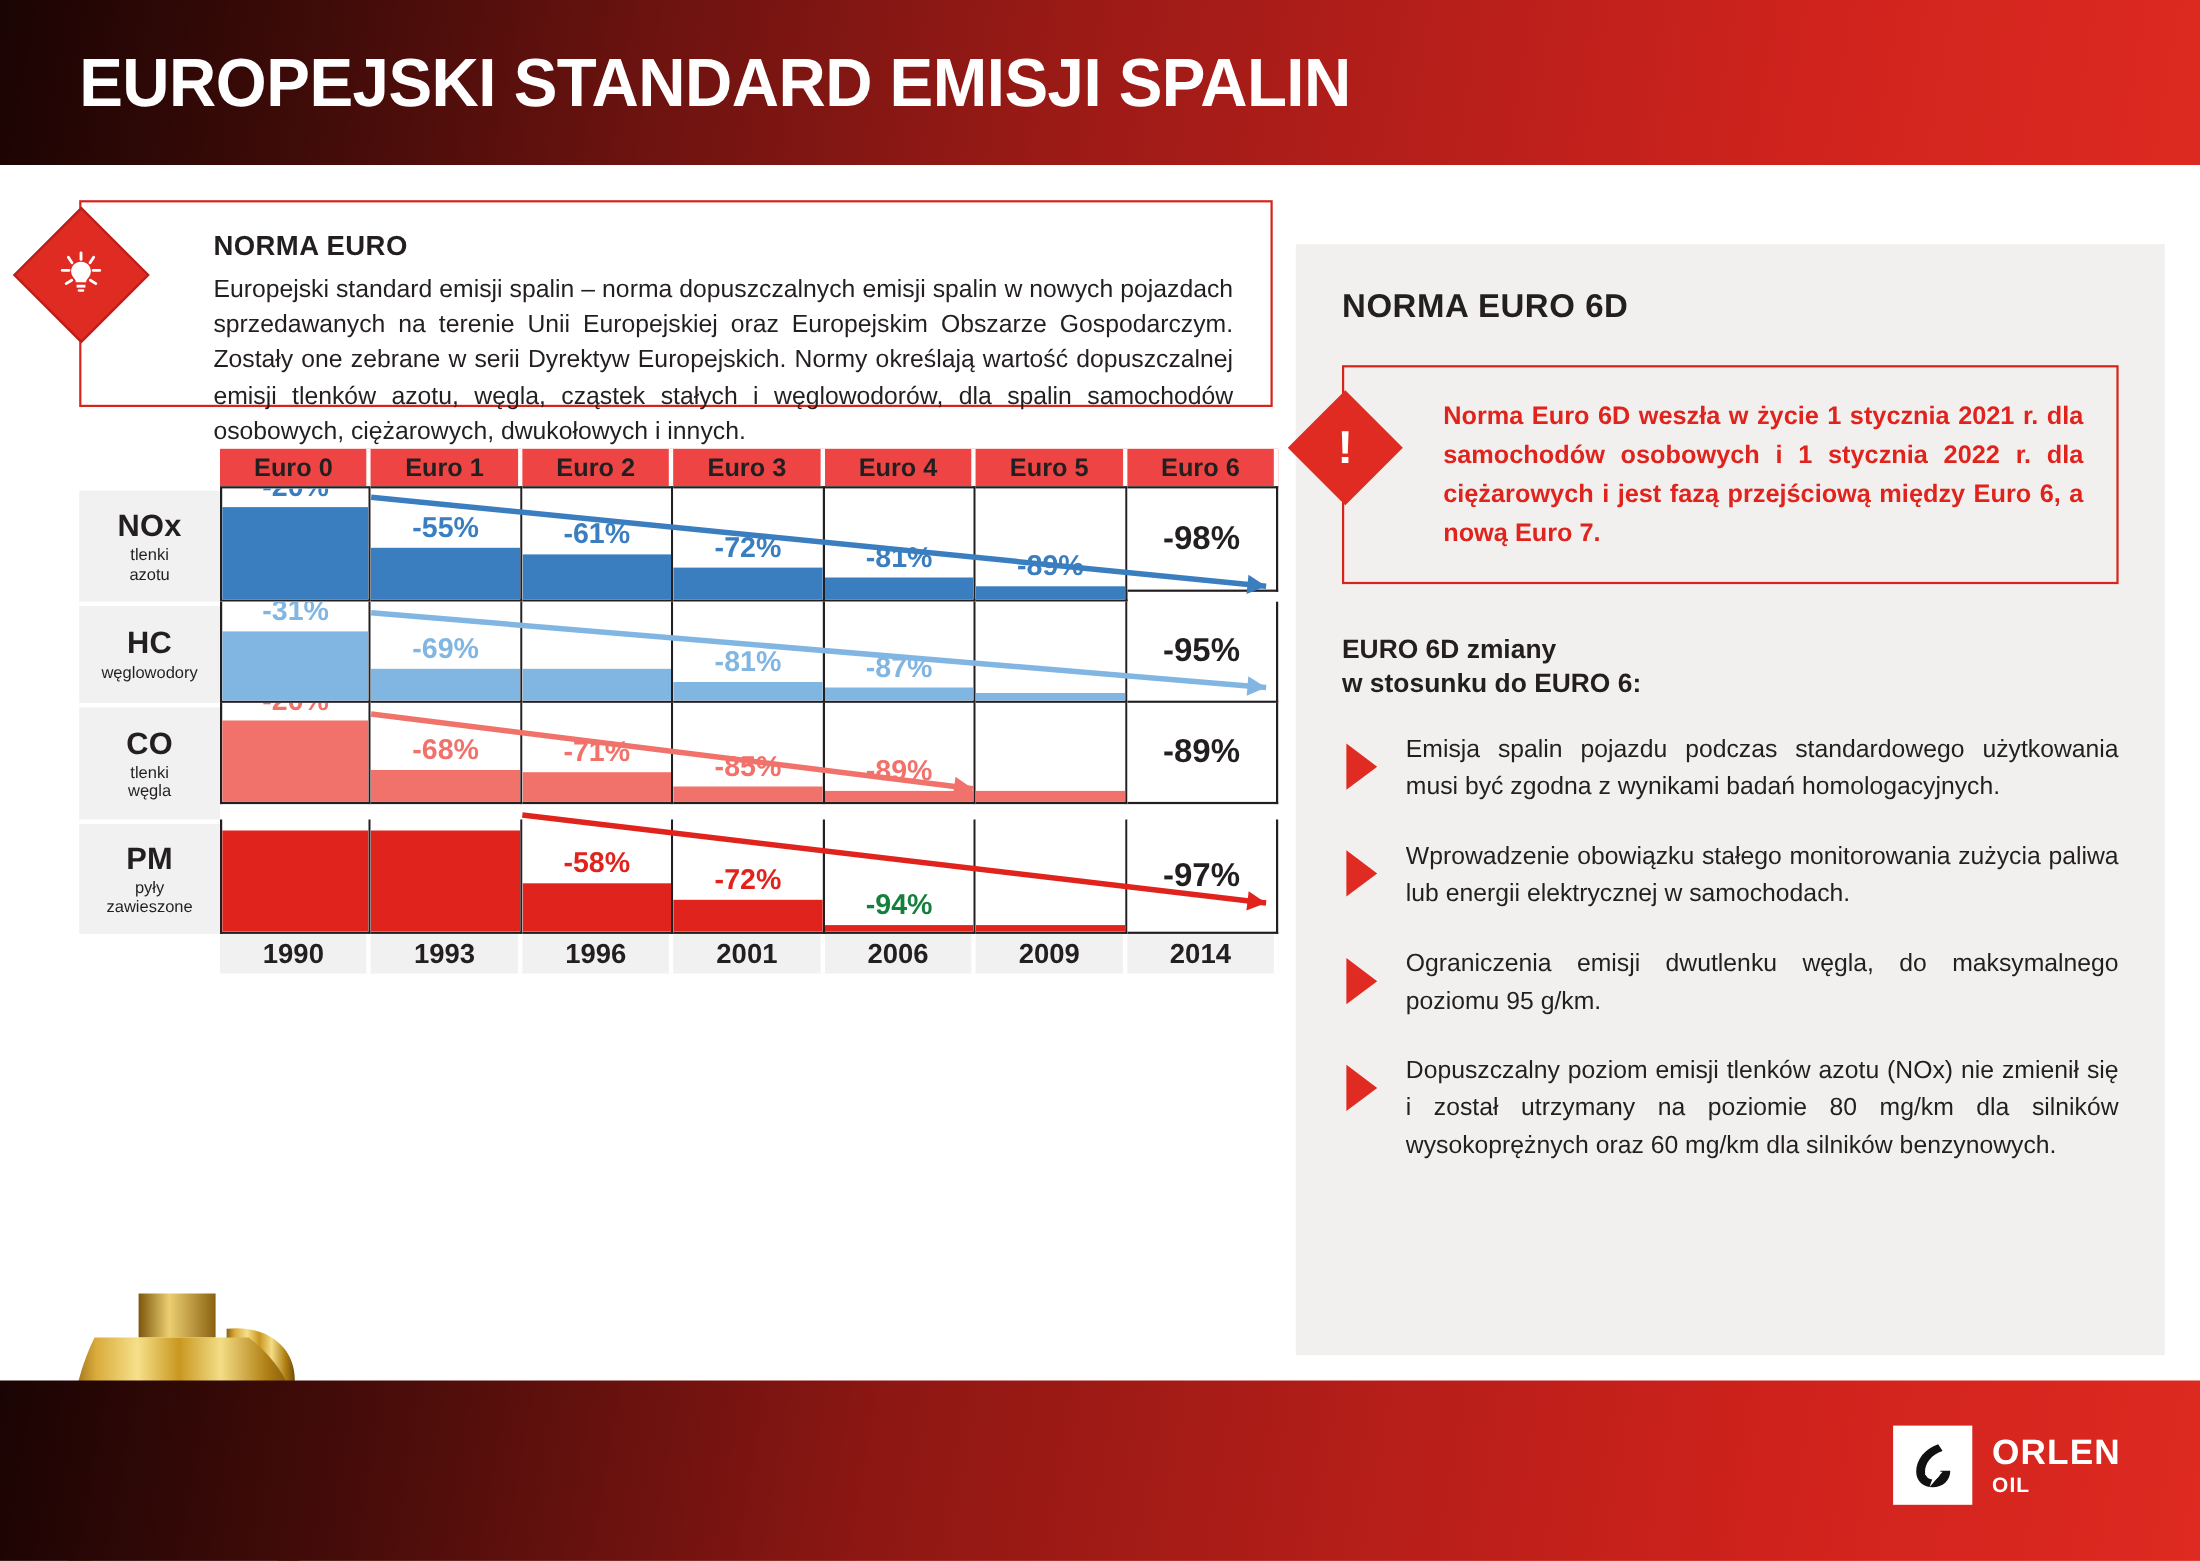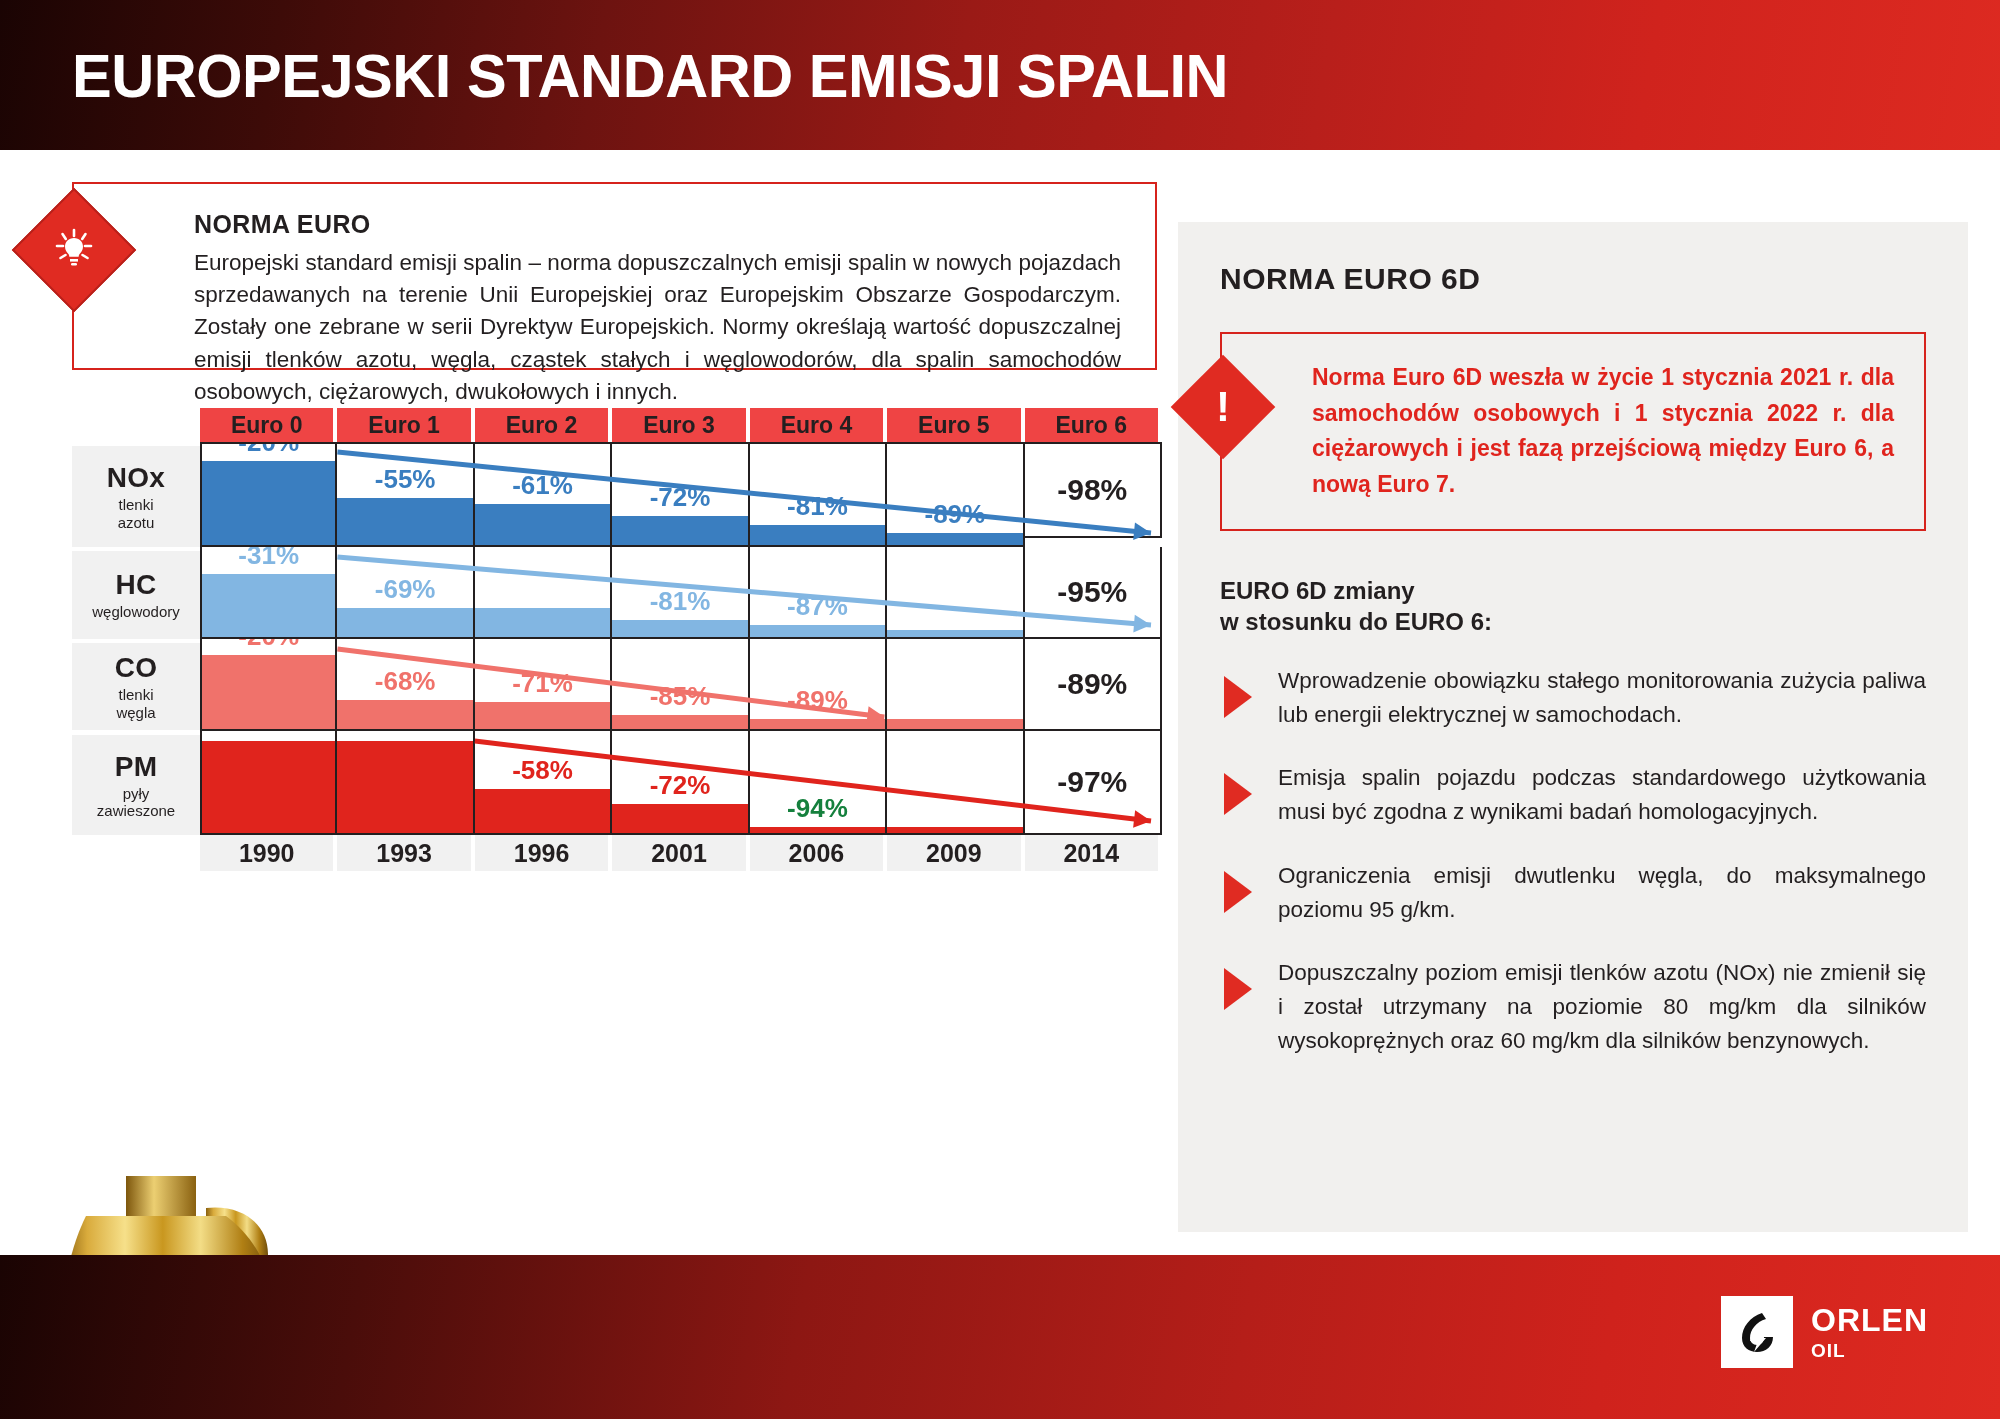--- a/index.html
+++ b/index.html
@@ -227,21 +227,21 @@
           <div class="cell-val" style="color: rgb(130, 182, 226); bottom: 20.48px;">-81%</div>
         </div>
         <div class="cell" style="height: 92px;">
           <div class="bar" style="height: 11.96px; background: rgb(130, 182, 226);"></div>
           <div class="cell-val" style="color: rgb(130, 182, 226); bottom: 14.96px;">-87%</div>
         </div>
         <div class="cell" style="height: 92px;">
           <div class="bar" style="height: 7.36px; background: rgb(130, 182, 226);"></div>
         </div>
         <div class="cell summary" style="height: 92px;">-95%</div>
-        <div class="rowlabel" style="height: 91px;">
+        <div class="rowlabel" style="height: 106px;">
           <div class="big">CO</div>
           <div class="small">tlenki<br>węgla</div>
         </div>
         <div class="cell colfirst" style="height: 92px;">
           <div class="bar" style="height: 73.6px; background: rgb(240, 114, 107);"></div>
           <div class="cell-val" style="color: rgb(240, 114, 107); bottom: 76.6px;">-20%</div>
         </div>
         <div class="cell" style="height: 92px;">
           <div class="bar" style="height: 29.44px; background: rgb(240, 114, 107);"></div>
           <div class="cell-val" style="color: rgb(240, 114, 107); bottom: 32.44px;">-68%</div>
@@ -382,25 +382,25 @@
   </div>
 
   <div class="rp-sub">
     <div>EURO 6D zmiany</div>
     <div>w stosunku do EURO 6:</div>
   </div>
 
   <div class="bullets" id="bullet-list">
       <div class="bullet">
         <div class="tri"></div>
-        <div class="bullet-text">Wprowadzenie obowiązku stałego monitorowania zużycia paliwa lub energii elektrycznej w samochodach.</div>
+        <div class="bullet-text">Emisja spalin pojazdu podczas standardowego użytkowania musi być zgodna z wynikami badań homologacyjnych.</div>
       </div>
       <div class="bullet">
         <div class="tri"></div>
-        <div class="bullet-text">Emisja spalin pojazdu podczas standardowego użytkowania musi być zgodna z wynikami badań homologacyjnych.</div>
+        <div class="bullet-text">Wprowadzenie obowiązku stałego monitorowania zużycia paliwa lub energii elektrycznej w samochodach.</div>
       </div>
       <div class="bullet">
         <div class="tri"></div>
         <div class="bullet-text">Ograniczenia emisji dwutlenku węgla, do maksymalnego poziomu 95 g/km.</div>
       </div>
       <div class="bullet">
         <div class="tri"></div>
         <div class="bullet-text">Dopuszczalny poziom emisji tlenków azotu (NOx) nie zmienił się i został utrzymany na poziomie 80 mg/km dla silników wysokoprężnych oraz 60 mg/km dla silników benzynowych.</div>
       </div>
     </div>

